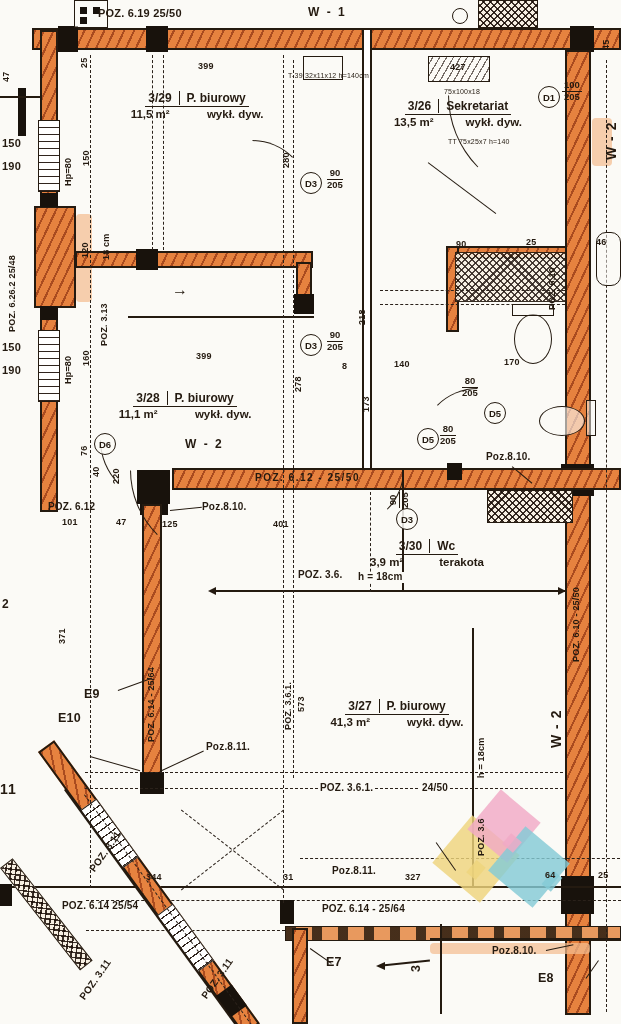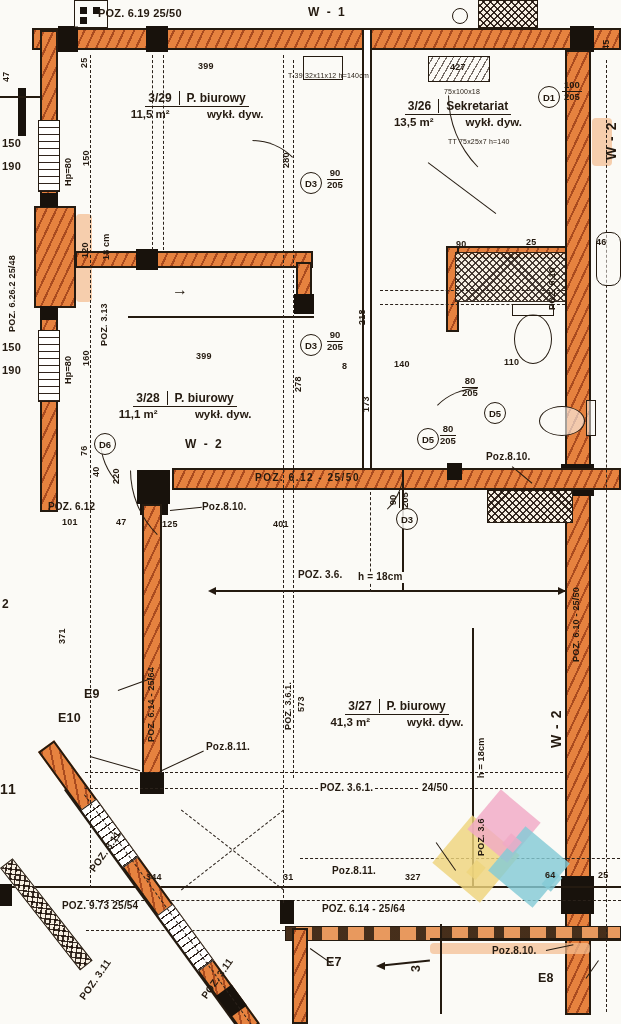--- a/index.html
+++ b/index.html
@@ -228,21 +228,21 @@
   <div class="t" style="left:172px;top:282px;font-size:16px">→</div>
   <div class="t t9 rl" style="left:358px;top:325px">218</div>
   <div class="circ" style="left:300px;top:334px">D3</div>
   <div class="frac" style="left:327px;top:330px">
     <span class="num">90</span>
       <span class="den">205</span>
   </div>
   <div class="t t9 rl" style="left:294px;top:392px">278</div>
   <div class="t t9" style="left:342px;top:362px">8</div>
   <div class="t t9" style="left:394px;top:360px">140</div>
-  <div class="t t9" style="left:504px;top:358px">110</div>
+  <div class="t t9" style="left:504px;top:358px">170</div>
   <div class="t t9" style="left:456px;top:240px">90</div>
   <div class="t t9" style="left:526px;top:238px">25</div>
   <div class="t t9" style="left:596px;top:238px">46</div>
 
   <div class="t" style="left:2px;top:138px;font-size:11px">150</div>
   <div class="t" style="left:2px;top:161px;font-size:11px">190</div>
   <div class="t t9 rl" style="left:64px;top:186px">Hp=80</div>
   <div class="t t9 rl" style="left:82px;top:166px">150</div>
   <div class="t t9 rl" style="left:8px;top:332px">POZ. 6.26.2 25/48</div>
   <div class="t t9 rl" style="left:81px;top:258px">120</div>
@@ -286,20 +286,27 @@
   <div class="t t9" style="left:62px;top:518px">101</div>
   <div class="t t9" style="left:116px;top:518px">47</div>
   <div class="t t9" style="left:162px;top:520px">125</div>
   <div class="t t9" style="left:273px;top:520px">401</div>
 
   <div class="frac fracV" style="left:388px;top:508px">
     <span class="num">90</span>
       <span class="den">205</span>
   </div>
   <div class="circ" style="left:396px;top:508px">D3</div>
+  <div class="room" style="left:352px;top:536px;width:150px">
+    <span class="top"><i>3/30</i><i class="rnm">Wc</i></span>
+    <span class="bot">
+        <i>3,9 m²</i>
+        <i>terakota</i>
+      </span>
+  </div>
   <div class="t bgp" style="left:296px;top:570px">POZ. 3.6.</div>
   <div class="t bgp" style="left:356px;top:572px">h = 18cm</div>
   <div class="t t9 rl" style="left:572px;top:662px">POZ. 6.10 - 25/50</div>
 
   <div class="t t9 rl" style="left:284px;top:730px">POZ. 3.6.1.</div>
   <div class="t t9 rl" style="left:297px;top:712px">573</div>
   <div class="room" style="left:312px;top:696px;width:170px">
     <span class="top"><i>3/27</i><i class="rnm">P. biurowy</i></span>
     <span class="bot">
         <i>41,3 m²</i>
@@ -321,21 +328,21 @@
   <div class="t d55" style="left:88px;top:868px">POZ. 3.11</div>
   <div class="t d55" style="left:78px;top:996px">POZ. 3.11</div>
   <div class="t d55" style="left:200px;top:995px">POZ. 3.11</div>
 
   <div class="t t9" style="left:146px;top:873px">344</div>
   <div class="t t9" style="left:283px;top:873px">31</div>
   <div class="t bgp" style="left:330px;top:866px">Poz.8.11.</div>
   <div class="t t9" style="left:405px;top:873px">327</div>
   <div class="t t9" style="left:545px;top:871px">64</div>
   <div class="t t9" style="left:598px;top:871px">25</div>
-  <div class="t" style="left:62px;top:901px">POZ. 9.73 25/54</div>
+  <div class="t" style="left:62px;top:901px">POZ. 6.14 25/54</div>
   <div class="t bgp" style="left:320px;top:904px">POZ. 6.14 - 25/64</div>
 
   <div class="t t12" style="left:326px;top:956px">E7</div>
   <div class="t t12 rl" style="left:410px;top:972px">3</div>
   <div class="t" style="left:492px;top:946px">Poz.8.10.</div>
   <div class="t t12" style="left:538px;top:972px">E8</div>
   <div class="t t9 rl" style="left:477px;top:856px">POZ. 3.6</div>
   <div class="t t14 rl" style="left:549px;top:748px">W - 2</div>
 </div>
 

